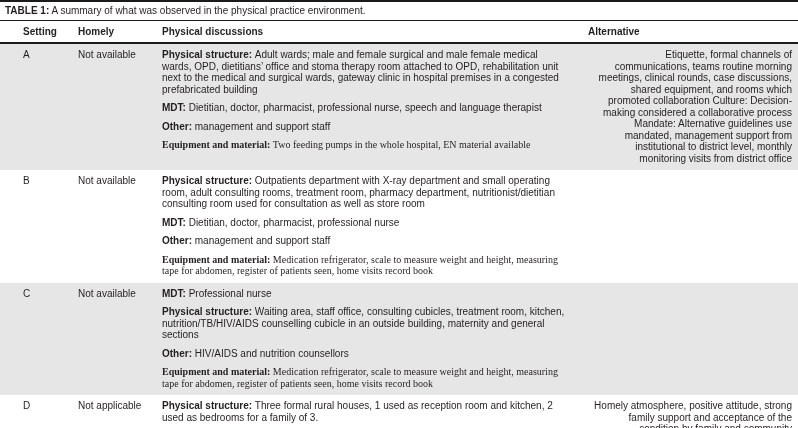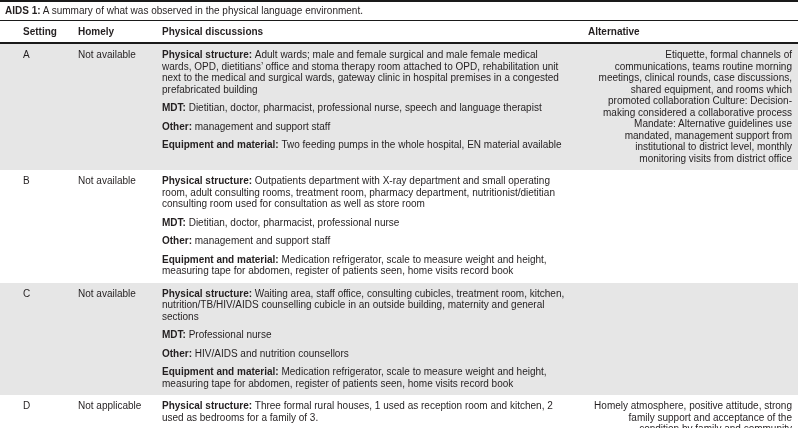--- a/index.html
+++ b/index.html
@@ -42,29 +42,29 @@
     line-height: 11.5px;
     padding-top: 5px;
     padding-bottom: 6px;
   }
   .row.shaded { background: #e6e6e6; }
 
   .cell { padding-right: 10px; }
   .cell.interactions { padding-right: 0; text-align: right; }
 
   .env-p { margin: 0 13px 7px 0; }
-  .env-p:last-child { margin-bottom: 0; }
+  .env-p:last-child { margin-bottom: 0; font-family: Liberation Serif, serif; }
   .env-p b { font-weight: bold; }
 </style>
 </head>
 <body>
 
 <div class="page">
   <div class="title">
-    <span class="tlabel">AIDS 1:</span><span> A summary of what was observed in the physical language environment.</span>
+    <span class="tlabel">TABLE 1:</span><span> A summary of what was observed in the physical practice environment.</span>
   </div>
 
   <div class="grid header-row" id="header-row">
       <div class="cell">Setting</div>
       <div class="cell">Homely</div>
       <div class="cell">Physical discussions</div>
       <div class="cell">Alternative</div>
     </div>
 
   <div id="rows">
@@ -87,22 +87,22 @@
           <p class="env-p"><b>MDT: </b>Dietitian, doctor, pharmacist, professional nurse</p>
           <p class="env-p"><b>Other: </b>management and support staff</p>
           <p class="env-p"><b>Equipment and material: </b>Medication refrigerator, scale to measure weight and height, measuring tape for abdomen, register of patients seen, home visits record book</p>
         </div>
         <div class="cell interactions"></div>
       </div>
       <div class="grid row shaded">
         <div class="cell setting">C</div>
         <div class="cell enpgs">Not available</div>
         <div class="cell env">
+          <p class="env-p"><b>MDT: </b>Professional nurse</p>
           <p class="env-p"><b>Physical structure: </b>Waiting area, staff office, consulting cubicles, treatment room, kitchen, nutrition/TB/HIV/AIDS counselling cubicle in an outside building, maternity and general sections</p>
-          <p class="env-p"><b>MDT: </b>Professional nurse</p>
           <p class="env-p"><b>Other: </b>HIV/AIDS and nutrition counsellors</p>
           <p class="env-p"><b>Equipment and material: </b>Medication refrigerator, scale to measure weight and height, measuring tape for abdomen, register of patients seen, home visits record book</p>
         </div>
         <div class="cell interactions"></div>
       </div>
       <div class="grid row">
         <div class="cell setting">D</div>
         <div class="cell enpgs">Not applicable</div>
         <div class="cell env">
           <p class="env-p"><b>Physical structure: </b>Three formal rural houses, 1 used as reception room and kitchen, 2 used as bedrooms for a family of 3.</p>

